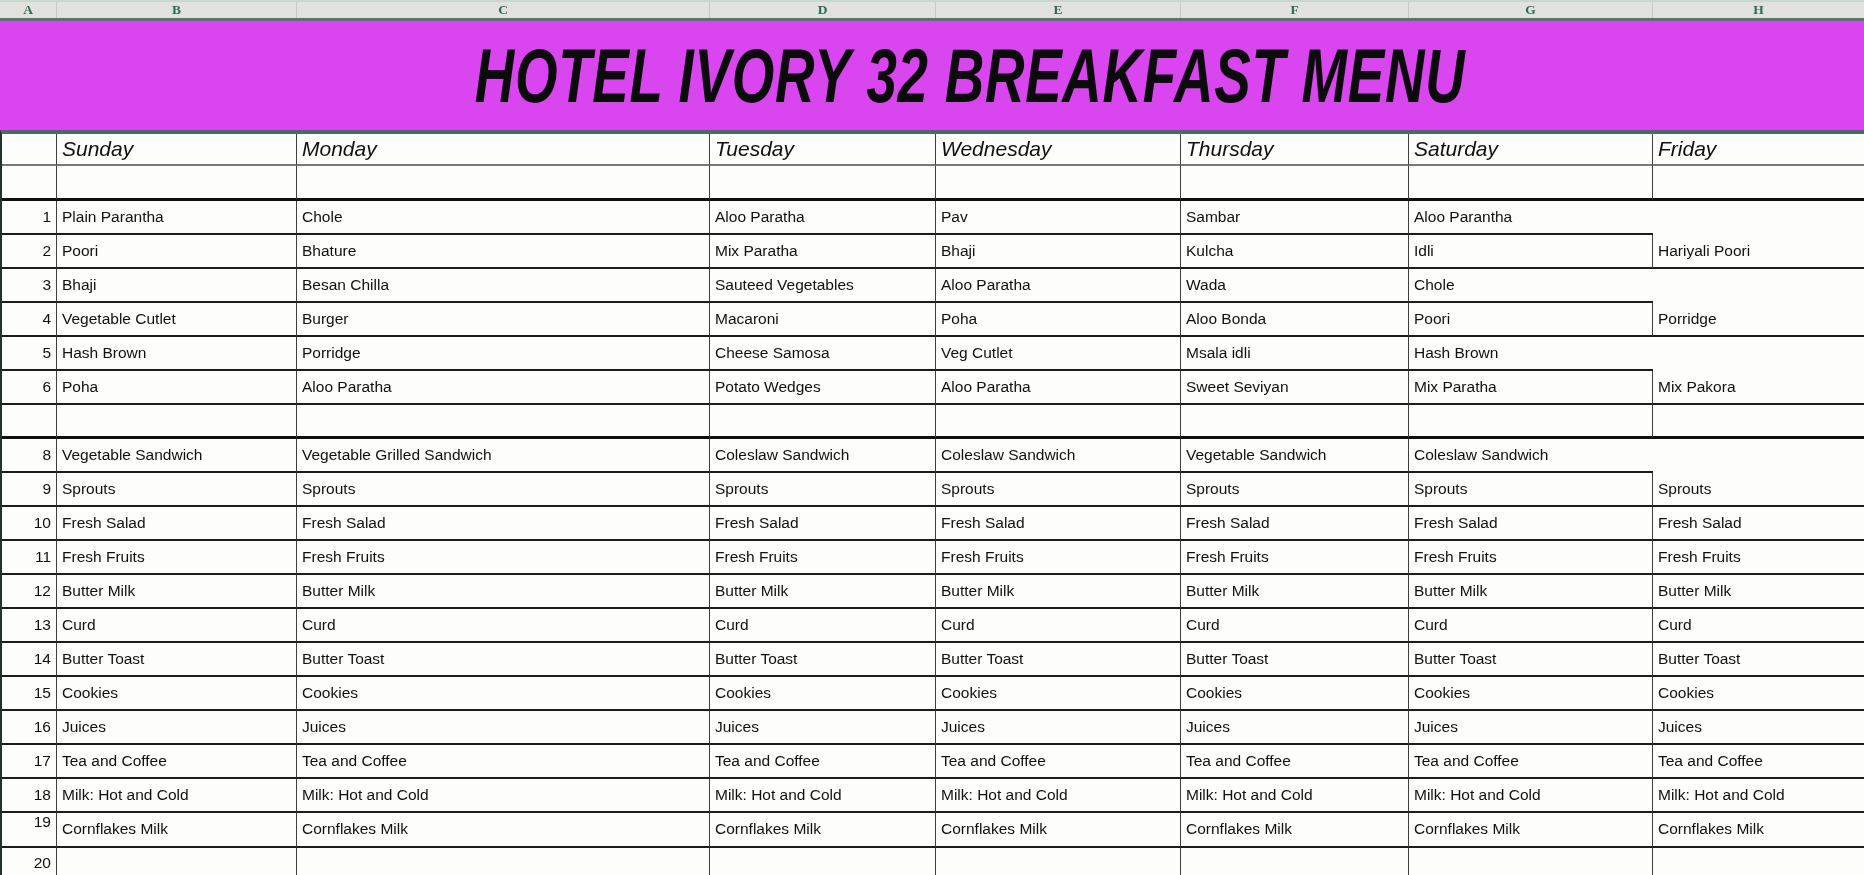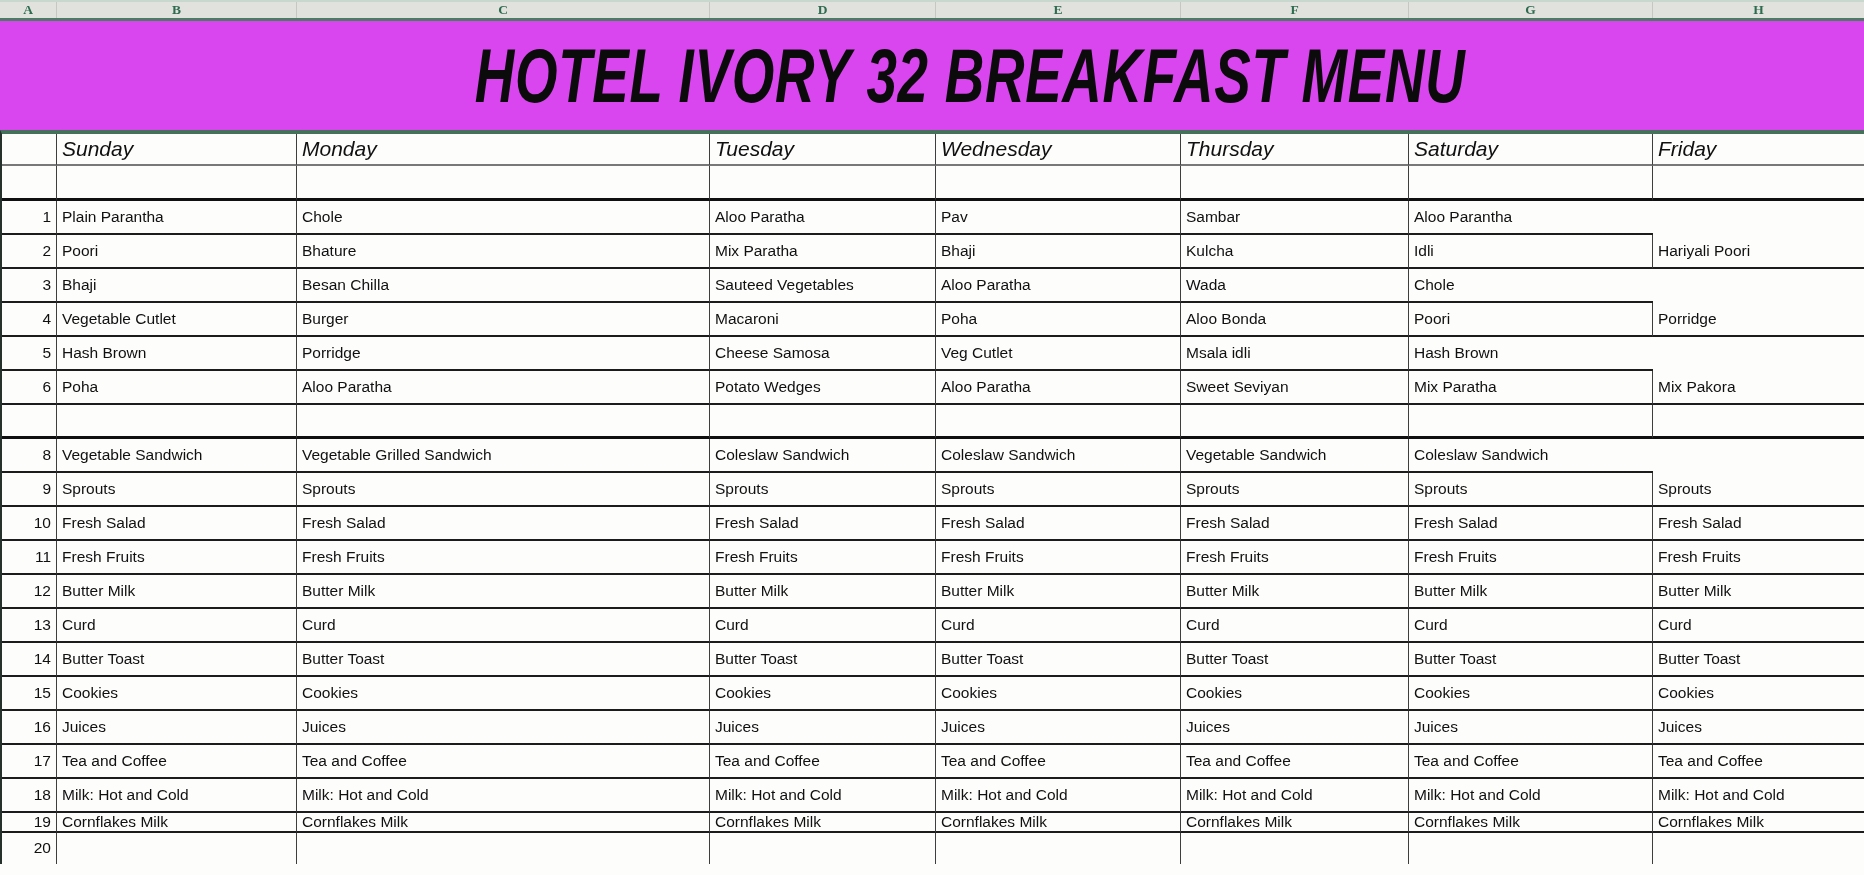--- a/index.html
+++ b/index.html
@@ -62,21 +62,21 @@
   }
   .row-dayheader{height:32px;}
   .row-dayheader .cell{
     font-weight:400;font-style:italic;font-size:21px;
     border-bottom:2px solid #787878;
   }
   .row-spacer{height:35px;}
   .row-spacer .cell{border-bottom:3px solid #101010;}
   .row-spacer2{height:34px;}
   .row-spacer2 .cell{border-bottom:3px solid #101010;}
-  .row-tall{height:20px;}
+  .row-tall{height:35px;}
   .row-tall .num{align-items:flex-start;padding-top:1px;}
   .row-last{height:31px;}
   .row-last .cell{border-bottom:none;}
 </style>
 </head>
 <body>
 
 <div class="col-strip">
     <div class="col-letter">A</div>
     <div class="col-letter">B</div>

